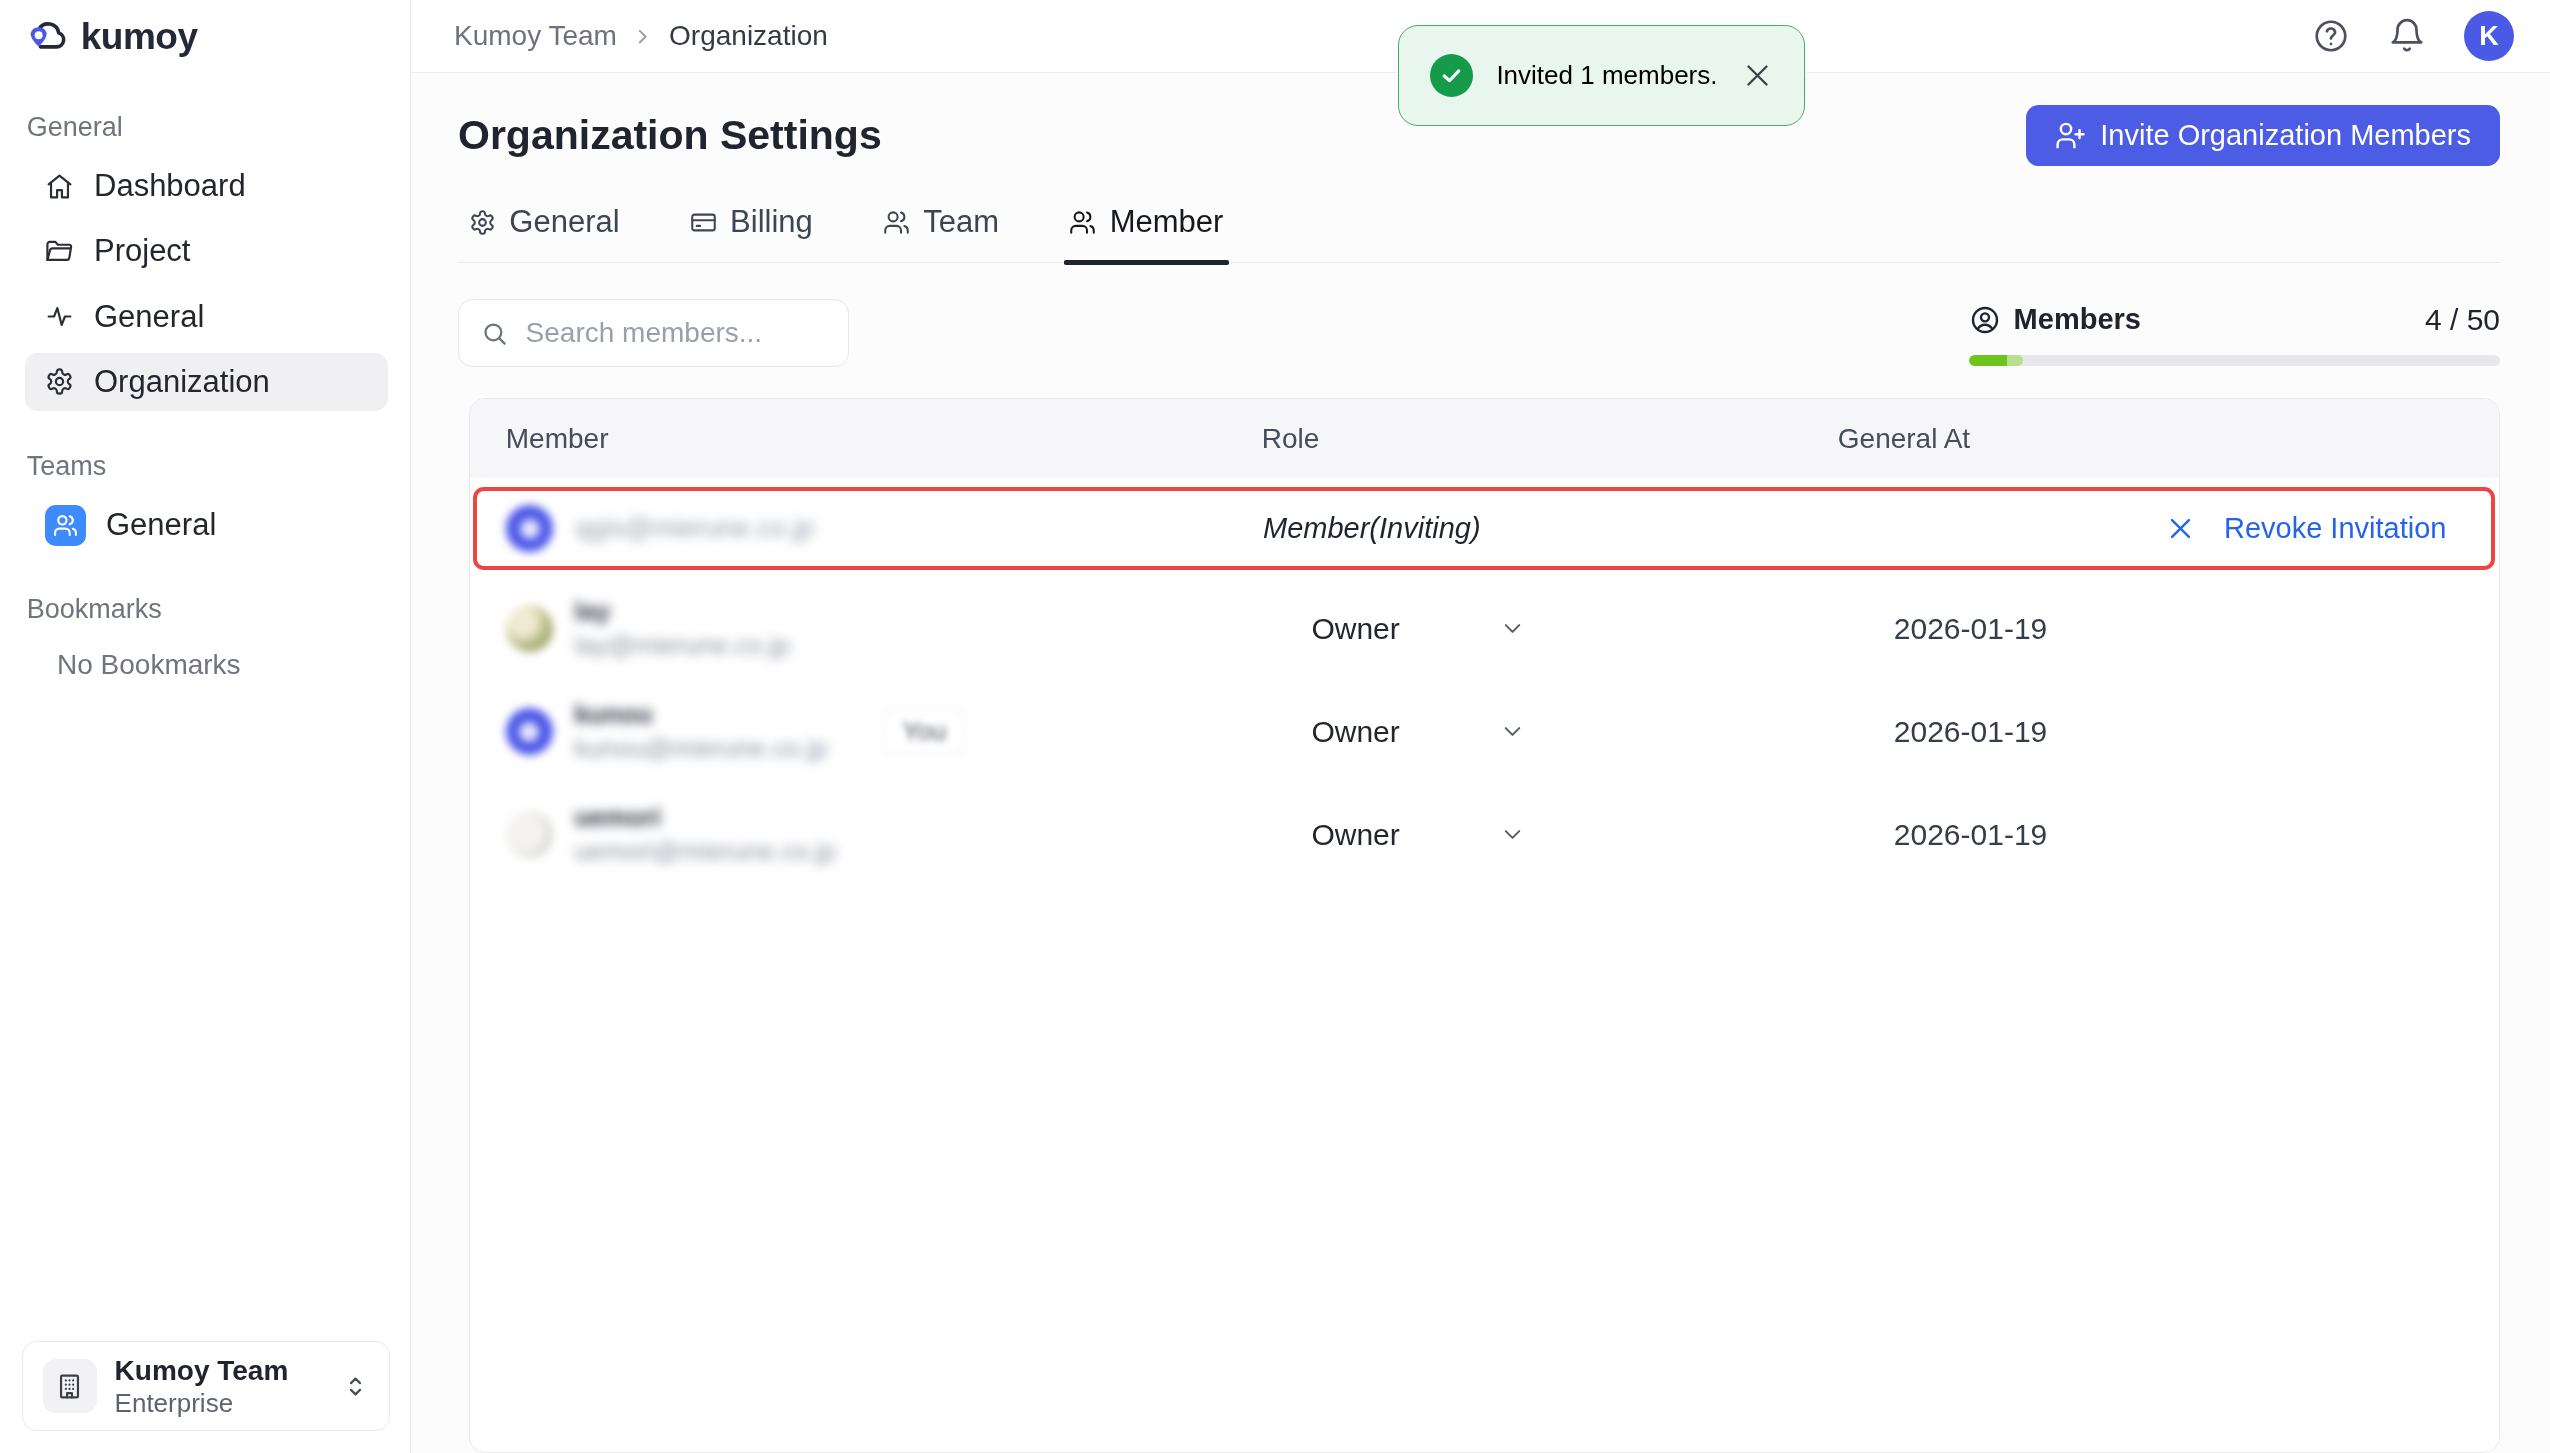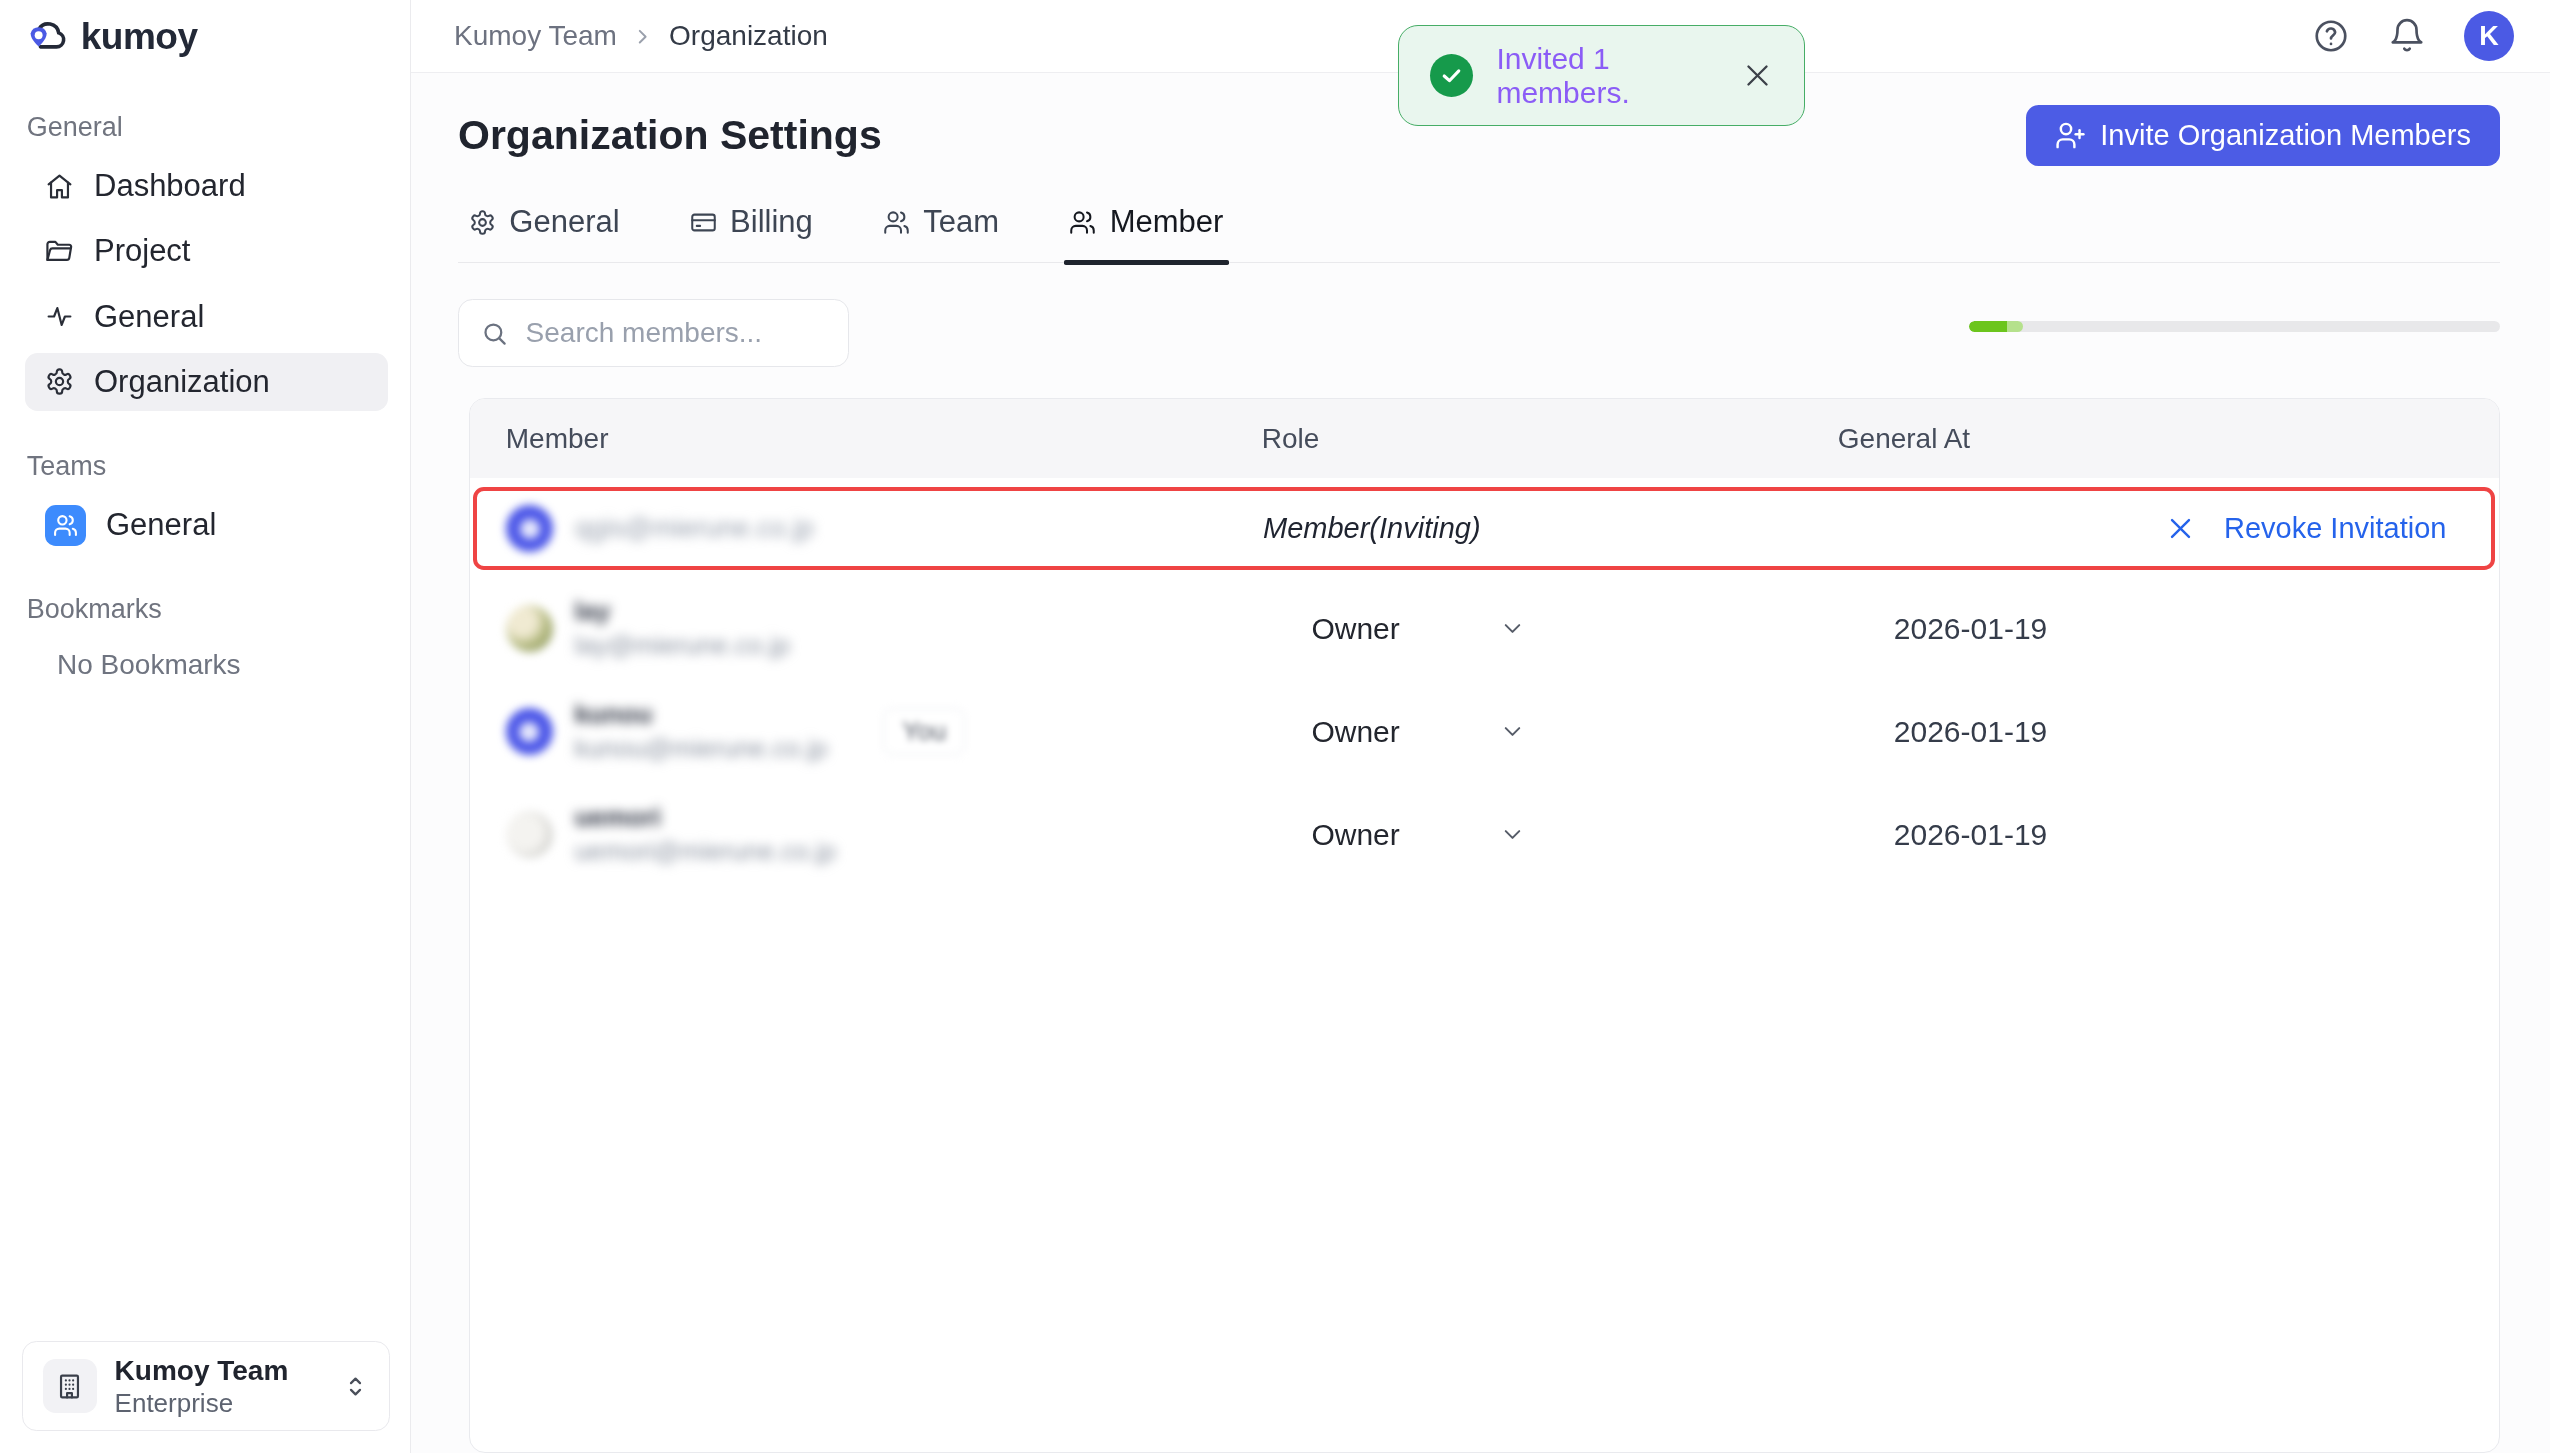--- a/index.html
+++ b/index.html
@@ -33,21 +33,21 @@
   .crumb-root{color:#6d7280;cursor:pointer;}
   .crumb-sep{color:#9aa0ac;}
   .crumb-cur{color:#333a46;}
   .top-icons{display:flex;align-items:center;gap:38px;}
   .icon-btn{color:#4b5160;cursor:pointer;}
   .avatar-k{width:50px;height:50px;border-radius:50%;background:#4b5ae4;color:#fff;font-size:27px;font-weight:700;display:grid;place-items:center;cursor:pointer;}
 
   
   .toast{position:absolute;left:987px;top:25px;width:407px;height:101px;background:#e9f6ee;border:1.8px solid #46ad66;border-radius:20px;display:flex;align-items:center;gap:23.4px;padding:0 31px;z-index:9;}
   .toast .check-circle{width:43px;height:43px;border-radius:50%;background:#169a4b;display:grid;place-items:center;color:#fff;flex:0 0 43px;}
-  .toast .msg{font-size:30px;color:#8b5cf6;}
+  .toast .msg{font-size:26px;color:#000000;}
   .toast .close{margin-left:auto;color:#3c4149;cursor:pointer;}
 
   .content{flex:1;padding:0 50px 0 47px;}
   .page-head{display:flex;justify-content:space-between;align-items:center;margin-top:32px;}
   .page-title{font-size:41px;font-weight:700;color:#20242e;}
   .invite-btn{height:61px;padding:0 29px;background:#4c5ce5;border:none;border-radius:12.6px;color:#fff;font-size:29px;font-family:inherit;display:flex;align-items:center;gap:14.4px;cursor:pointer;}
 
   .tabs{display:flex;gap:70px;margin-top:38px;border-bottom:1.8px solid #e9e9ec;padding-left:10.8px;}
   .tab{display:flex;align-items:center;gap:13.5px;font-size:31px;color:#3d4553;padding-bottom:21.6px;cursor:pointer;position:relative;}
   .tab.active{color:#15181f;}
@@ -300,20 +300,31 @@
           <span class="ic">
             <svg width="27" height="27" viewBox="0 0 24 24" fill="none" stroke="currentColor" stroke-width="2" stroke-linecap="round">
                 <circle cx="11" cy="11" r="7"></circle>
                 <line x1="16.3" y1="16.3" x2="21" y2="21"></line>
               </svg>
           </span>
           <input type="text" placeholder="Search members..." style="">
         </div>
 
         <div class="meter">
+          <div class="meter-top">
+            <span style="color:#20242e;">
+              <svg width="32" height="32" viewBox="0 0 24 24" fill="none" stroke="currentColor" stroke-width="1.8" stroke-linecap="round" stroke-linejoin="round">
+                  <circle cx="12" cy="12" r="9"></circle>
+                  <circle cx="12" cy="10" r="3"></circle>
+                  <path d="M6.6 18.7a6.2 6.2 0 0 1 10.8 0"></path>
+                </svg>
+            </span>
+            <span class="mlabel">Members</span>
+            <span class="mcount">4 / 50</span>
+          </div>
           <div class="meter-bar">
             <span class="meter-fill"></span>
             <span class="meter-fill-lite"></span>
           </div>
         </div>
       </div>
 
       <div class="table-card">
         <div class="t-head">
           <span>Member</span>

